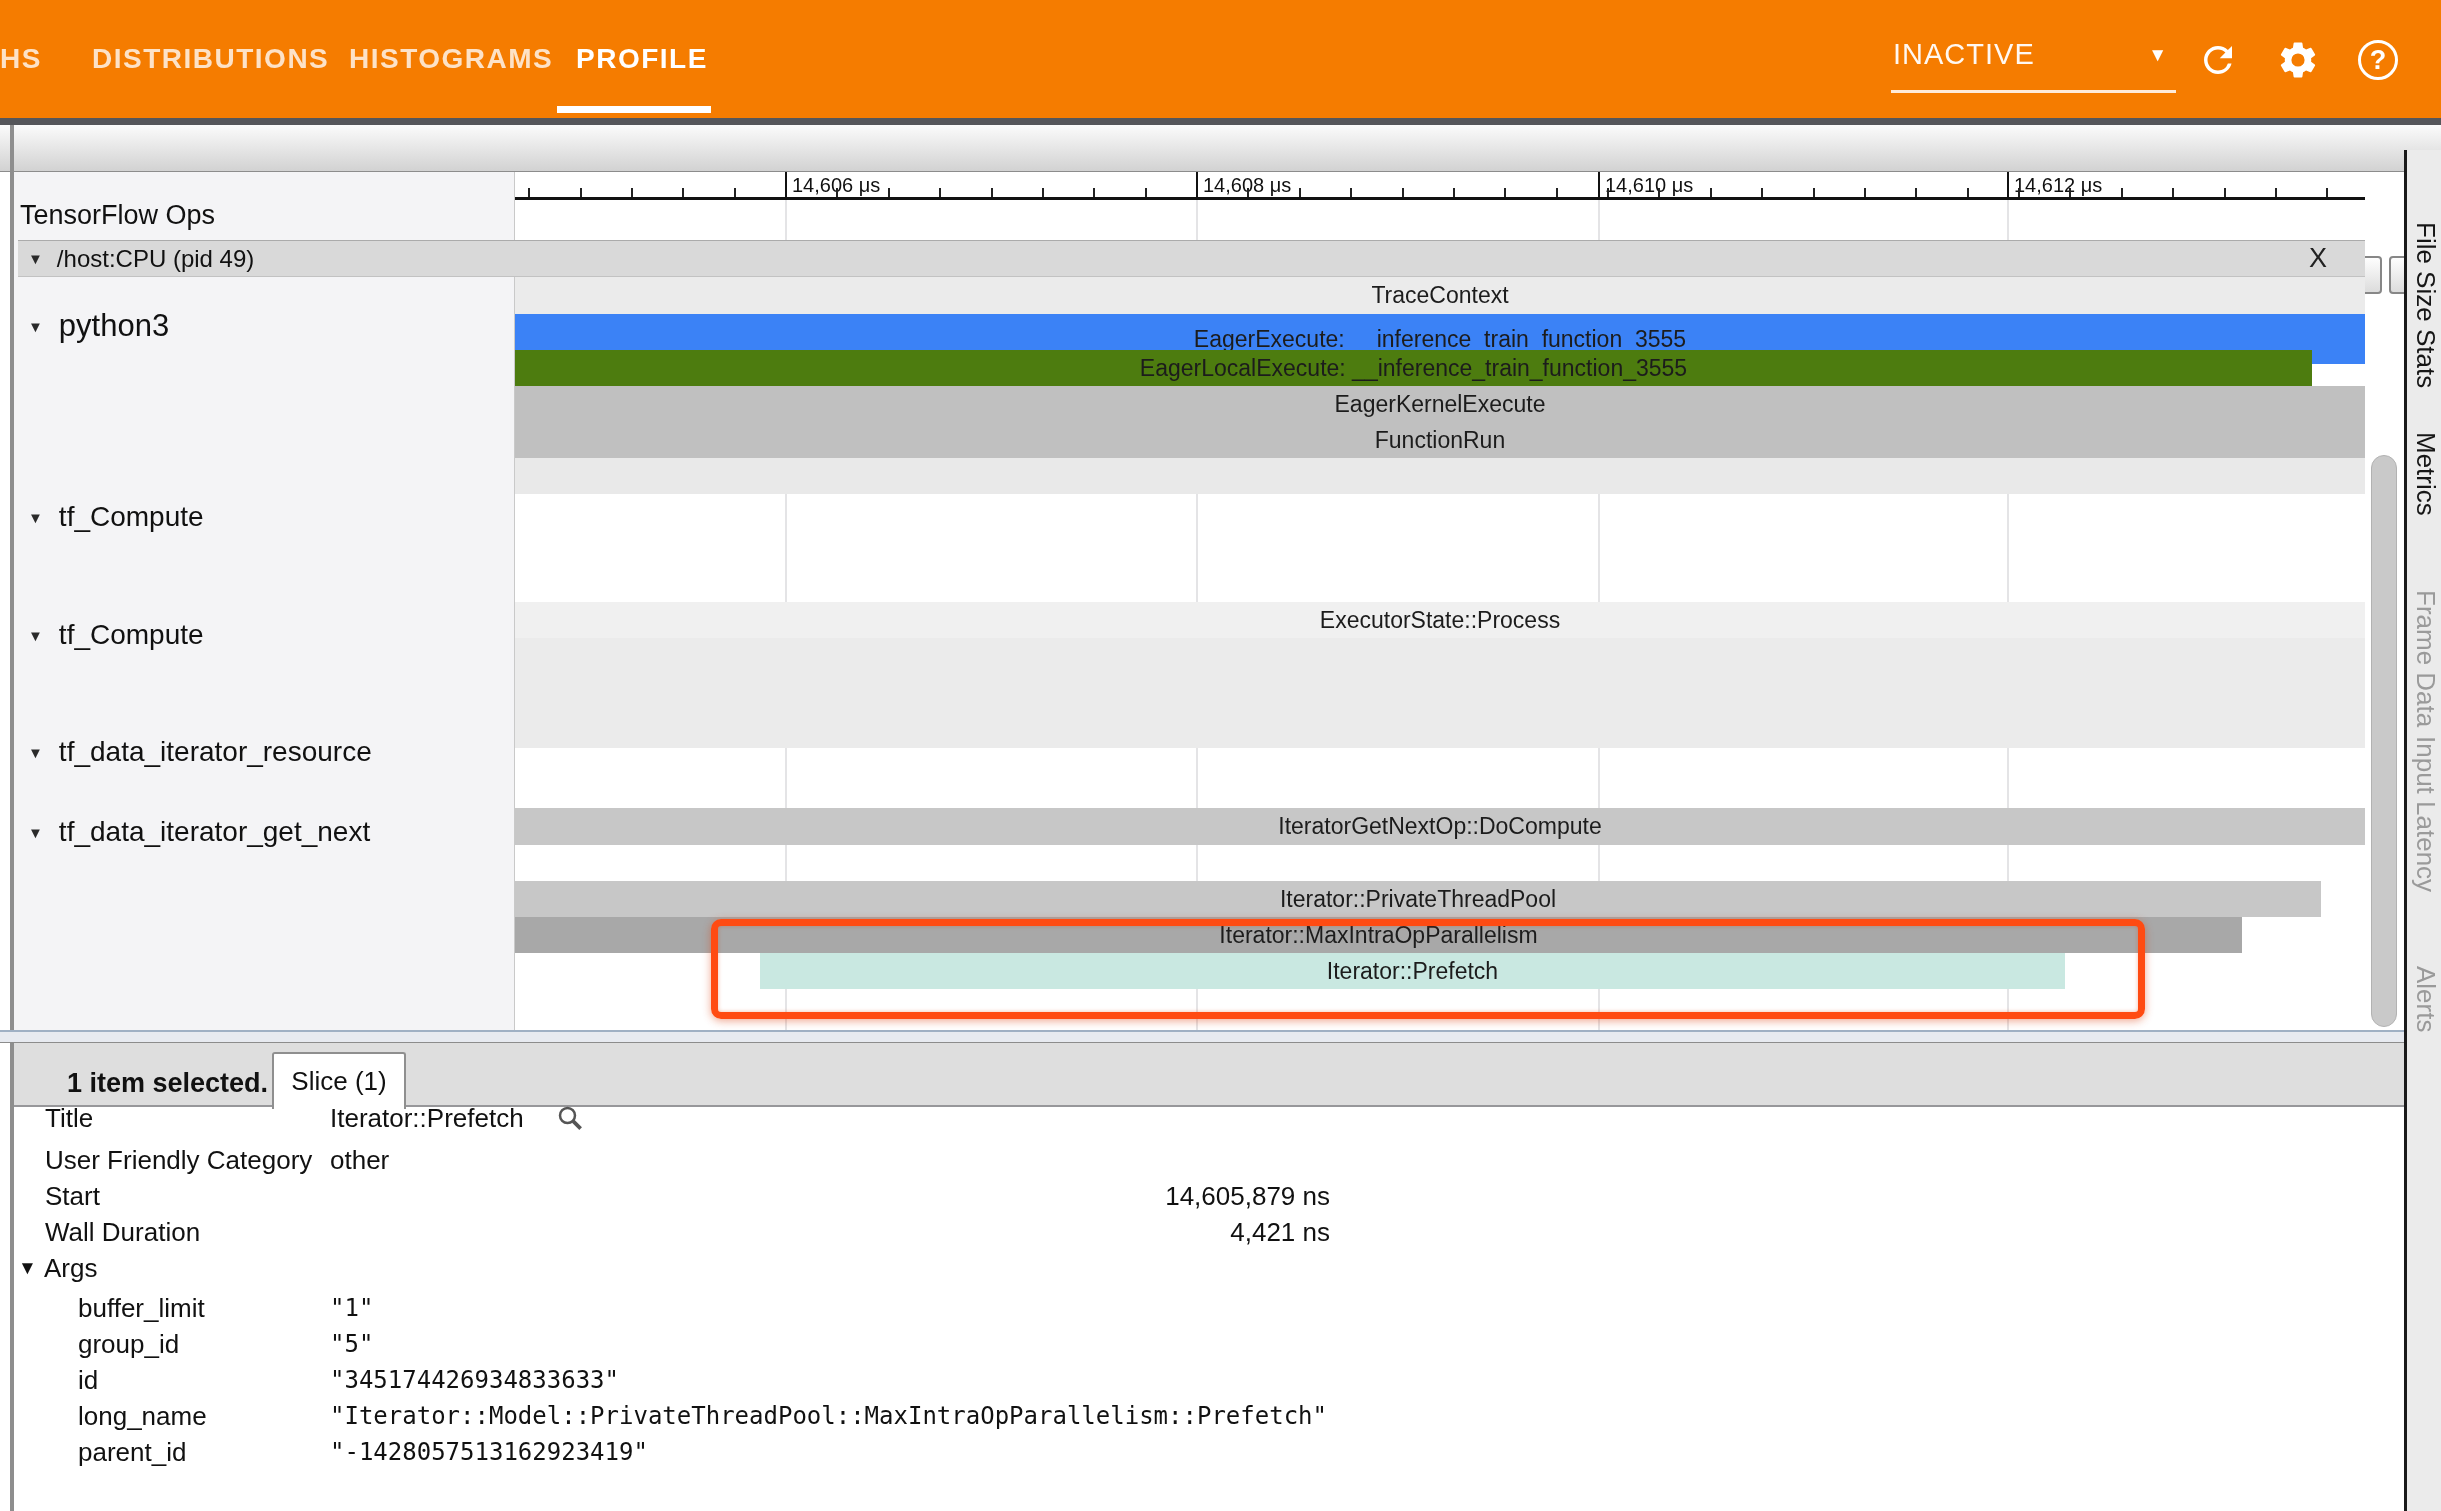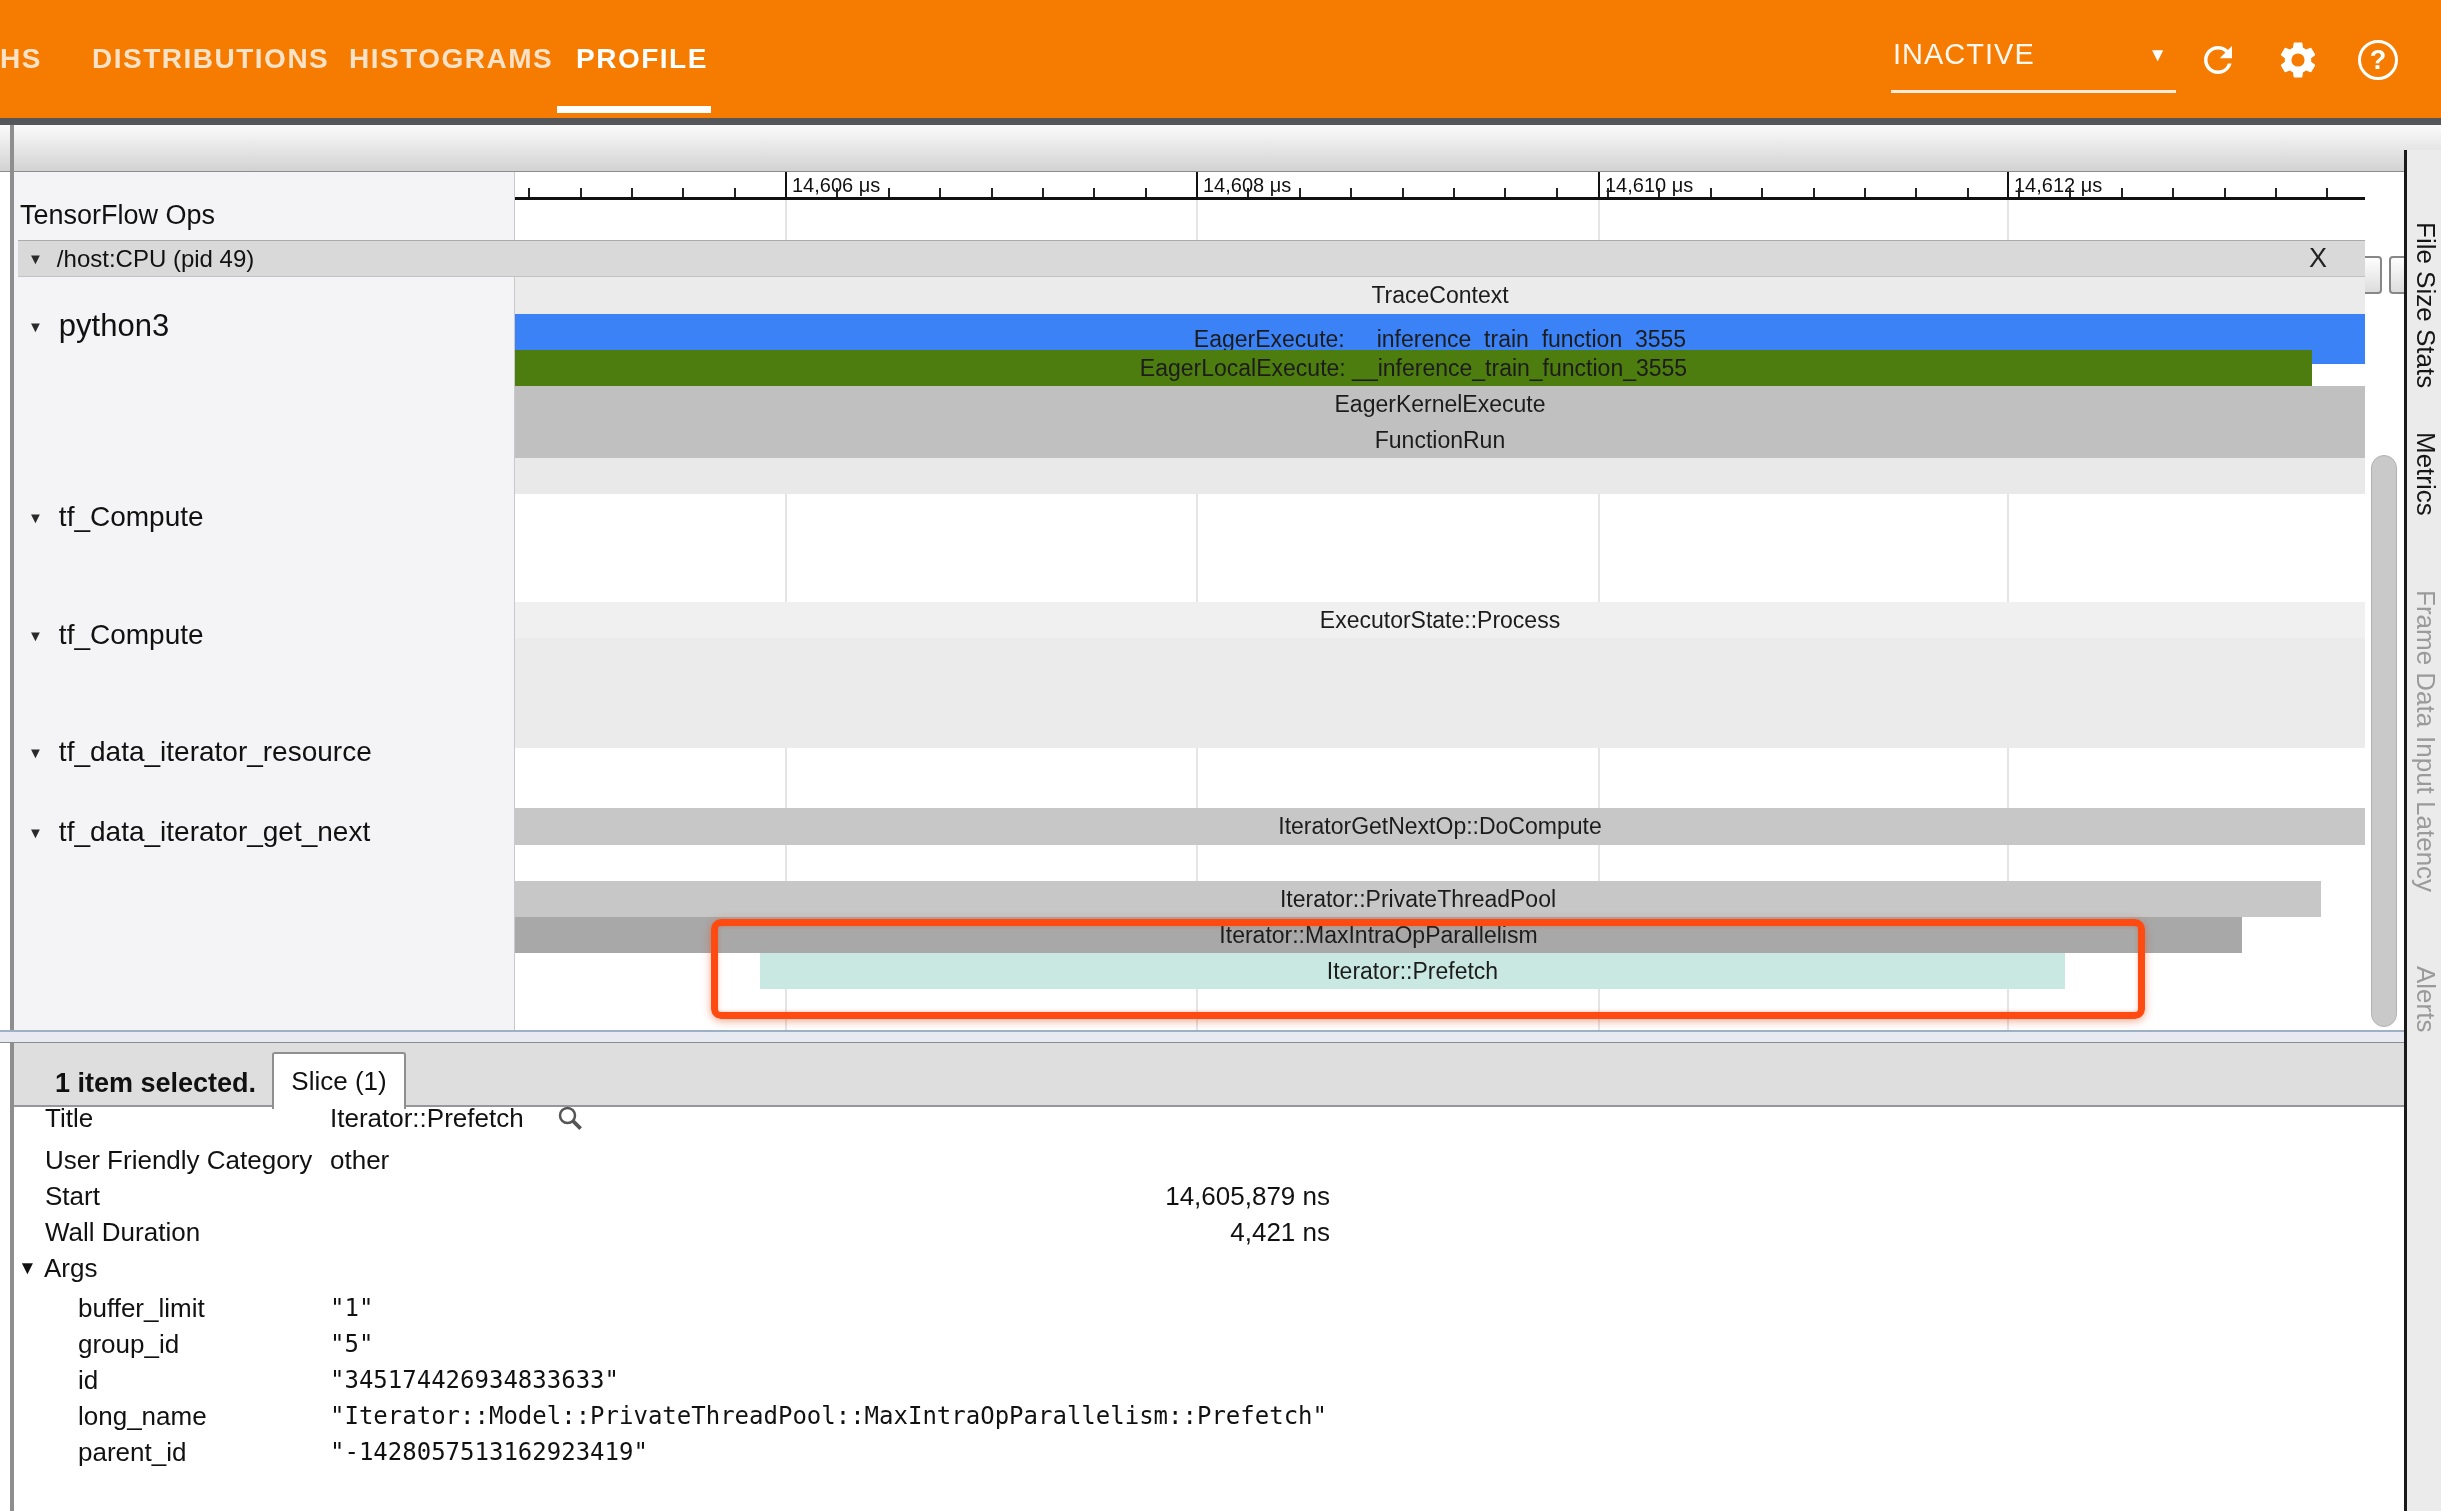--- a/index.html
+++ b/index.html
@@ -64,21 +64,21 @@
   .side-strip { position:absolute; left:2404px; top:150px; width:37px; height:1361px; background:#ebebeb;
                 border-left:3px solid #1a1a1a; }
   .side-tab { position:absolute; left:2410px; writing-mode:vertical-rl; font-size:26px; white-space:nowrap; cursor:default; }
   .side-tab.on { color:#161616; } .side-tab.off { color:#9a9a9a; }
 
   
   .splitter { position:absolute; left:0; top:1030px; width:2404px; height:13px; background:#e7eaf0;
               border-top:2px solid #9fb0c4; border-bottom:1px solid #8c8c8c; }
   .tabbar { position:absolute; left:14px; top:1043px; width:2390px; height:64px; background:#dedede;
             border-bottom:2px solid #97979a; }
-  .sel-count { position:absolute; left:55px; top:1043px; height:80px; display:flex; align-items:center;
+  .sel-count { position:absolute; left:67px; top:1043px; height:80px; display:flex; align-items:center;
                font-size:27px; font-weight:700; color:#111; }
   .slice-tab { position:absolute; left:272px; top:1052px; width:134px; height:57px; background:#fff;
                border:2px solid #8f8f8f; border-bottom:none; border-radius:3px 3px 0 0; z-index:2;
                display:flex; align-items:center; justify-content:center; font-size:26px; color:#111; }
   .drow-label { position:absolute; font-size:26px; color:#111; height:36px; line-height:36px; white-space:nowrap; }
   .drow-value { position:absolute; left:330px; font-size:26px; color:#111; height:36px; line-height:36px; white-space:nowrap; }
   .drow-num { position:absolute; left:330px; width:1000px; text-align:right; font-size:26px; color:#111;
               height:36px; line-height:36px; }
   .arg-name { position:absolute; left:78px; font-size:26px; color:#111; height:36px; line-height:36px; }
   .arg-val { position:absolute; left:330px; font-family:"DejaVu Sans Mono",monospace; font-size:24px;

